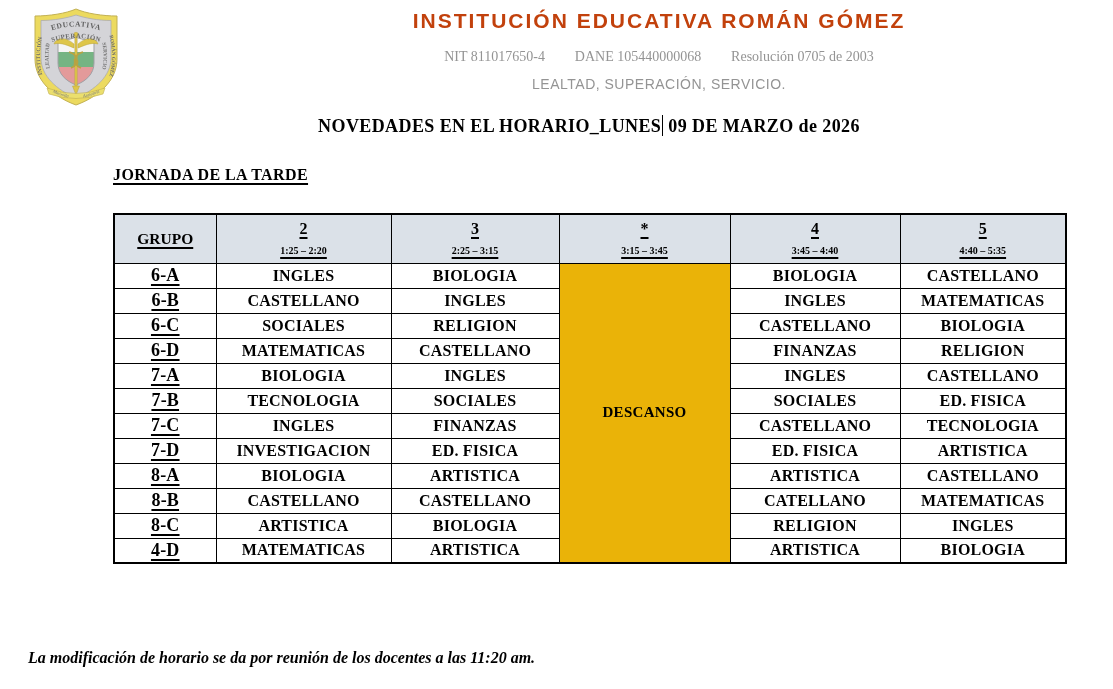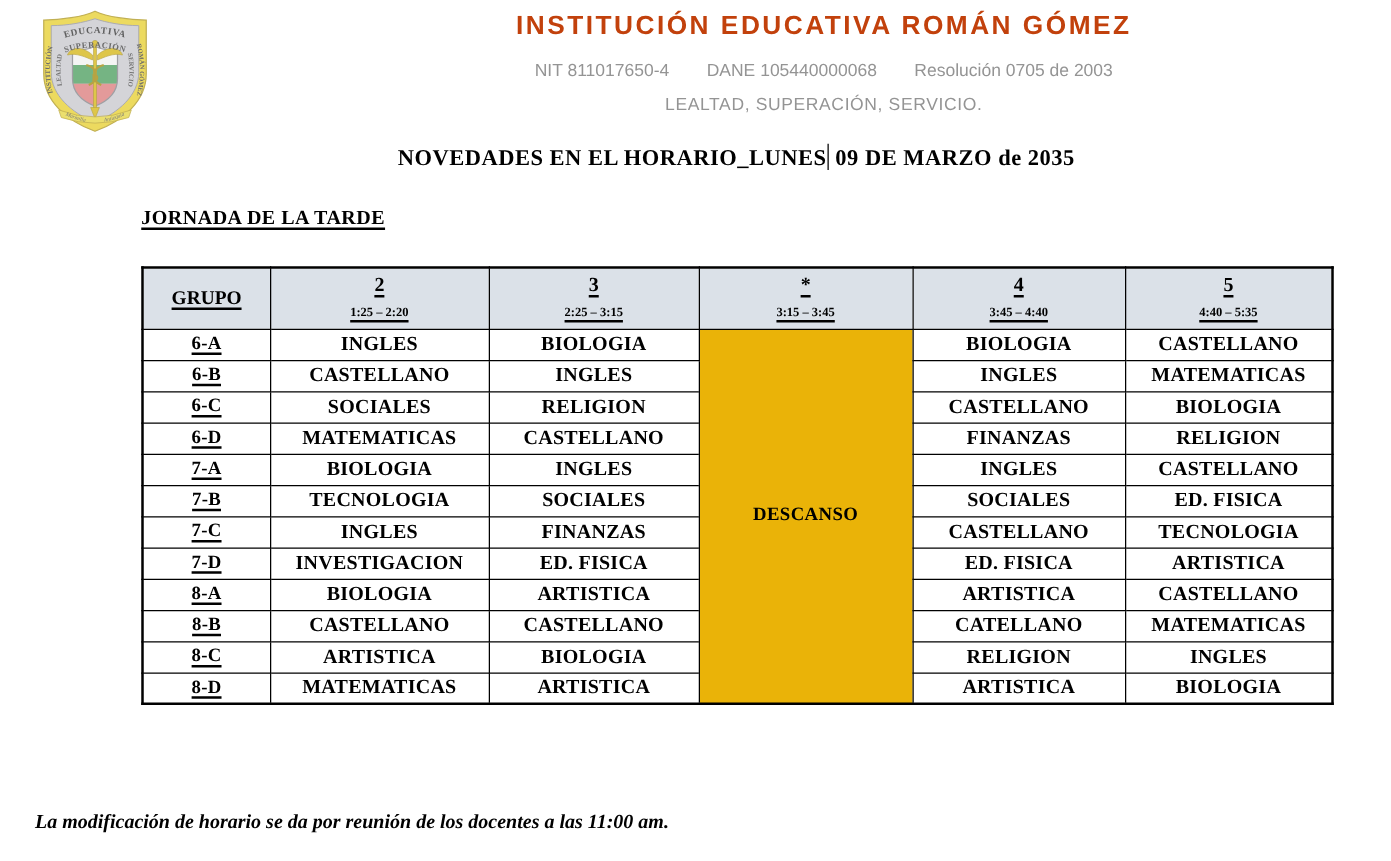--- a/index.html
+++ b/index.html
@@ -7,21 +7,21 @@
   body { position: relative; font-family: "Liberation Serif", serif; color: #000; }
 
   
   .logo { position: absolute; left: 27px; top: 7px; width: 98px; height: 100px; opacity: 0.82; }
 
   
   .doc-header { position: absolute; left: 204px; top: 8px; width: 910px; text-align: center;
                 font-family: "Liberation Sans", sans-serif; }
   .school-name { font-size: 21px; font-weight: bold; letter-spacing: 2px; color: #c2410c; line-height: 26px; }
   .reg-line { margin-top: 13px; font-size: 14px; color: #949494; line-height: 18px; }
-  .reg-line span { margin: 0 13px; }
+  .reg-line span { margin: 0 13px; font-family: Liberation Serif, serif; }
   .motto { margin-top: 9px; font-size: 14px; color: #949494; line-height: 18px; letter-spacing: 0.5px; }
 
   
   .main-title { position: absolute; left: 113px; top: 114px; width: 952px; text-align: center;
                 font-size: 18px; font-weight: bold; line-height: 24px; letter-spacing: 0.4px; }
   .cursor-bar { display: inline-block; width: 0; border-left: 1.6px solid #000; height: 21px;
                 vertical-align: -4px; margin: 0 5px 0 1px; }
   .subtitle { position: absolute; left: 113px; top: 163px; width: 952px; text-align: left;
               font-size: 16px; font-weight: bold; line-height: 24px; letter-spacing: 0.4px; }
   .u { text-decoration: underline; text-decoration-thickness: 1.6px; text-underline-offset: 3px; }
@@ -30,21 +30,21 @@
   table.schedule { position: absolute; left: 113px; top: 213px; width: 952px;
                    border-collapse: collapse; table-layout: fixed;
                    border: 2.5px solid #000; font-weight: bold; }
   .schedule th, .schedule td { border: 1.6px solid #000; text-align: center; vertical-align: middle;
                                padding: 0 2px; overflow: hidden; white-space: nowrap; }
   .schedule thead th { background: #dbe1e8; height: 49px; font-size: 16px; }
   .schedule thead .num  { line-height: 23px; padding-top: 2px; }
   .schedule thead .time { line-height: 22px; font-size: 10px; }
   .schedule thead th.grp-h { font-size: 15.5px; }
   .schedule tbody td { height: 25px; font-size: 16px; letter-spacing: 0.2px; }
-  .schedule tbody td.grp { font-size: 15px; }
+  .schedule tbody td.grp { font-size: 18px; }
   .schedule td.descanso { font-size: 15px; letter-spacing: 0.3px; background: #eab308; }
 
   
   .footnote { position: absolute; left: 28px; top: 648px; font-size: 16px; font-weight: bold;
               font-style: italic; line-height: 20px; }
 </style>
 </head>
 <body>
 
 <svg class="logo" viewBox="0 0 96 100" aria-hidden="true">
@@ -116,21 +116,21 @@
   <div class="school-name">INSTITUCIÓN EDUCATIVA ROMÁN GÓMEZ</div>
   <div class="reg-line">
     <span>NIT 811017650-4</span>
     <span>DANE 105440000068</span>
     <span>Resolución 0705 de 2003</span>
   </div>
   <div class="motto">LEALTAD, SUPERACIÓN, SERVICIO.</div>
 </div>
 
 <div class="main-title">
-  <span>NOVEDADES EN EL HORARIO_LUNES</span><span class="cursor-bar"></span><span>09 DE MARZO de 2035</span>
+  <span>NOVEDADES EN EL HORARIO_LUNES</span><span class="cursor-bar"></span><span>09 DE MARZO de 2026</span>
 </div>
 <div class="subtitle">
   <span class="u">JORNADA DE LA TARDE</span>
 </div>
 
 <table class="schedule">
   <colgroup>
     <col style="width:102px">
       <col style="width:175px">
       <col style="width:168px">
@@ -236,22 +236,22 @@
       <td>MATEMATICAS</td>
     </tr>
     <tr>
       <td class="grp"><span class="u">8-C</span></td>
       <td>ARTISTICA</td>
       <td>BIOLOGIA</td>
       <td>RELIGION</td>
       <td>INGLES</td>
     </tr>
     <tr>
-      <td class="grp"><span class="u">8-D</span></td>
+      <td class="grp"><span class="u">4-D</span></td>
       <td>MATEMATICAS</td>
       <td>ARTISTICA</td>
       <td>ARTISTICA</td>
       <td>BIOLOGIA</td>
     </tr>
   </tbody>
 </table>
 
-<div class="footnote">La modificación de horario se da por reunión de los docentes a las 11:00 am.</div>
+<div class="footnote">La modificación de horario se da por reunión de los docentes a las 11:20 am.</div>
 
 </body></html>

